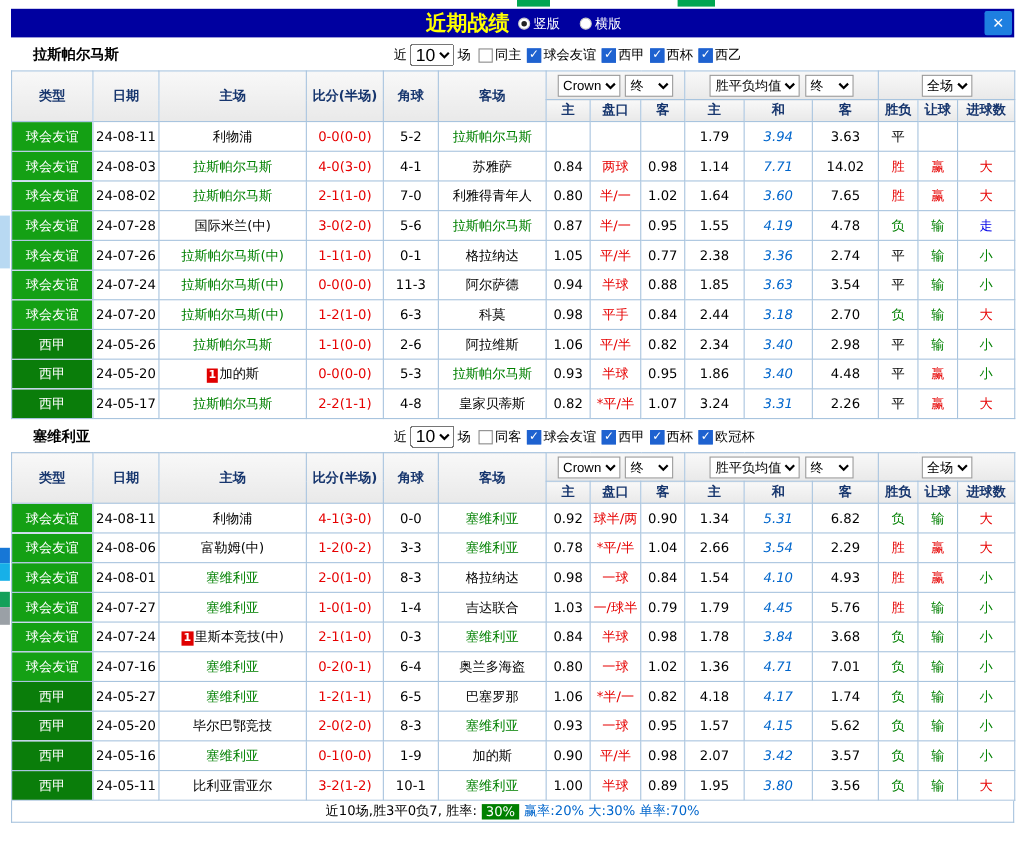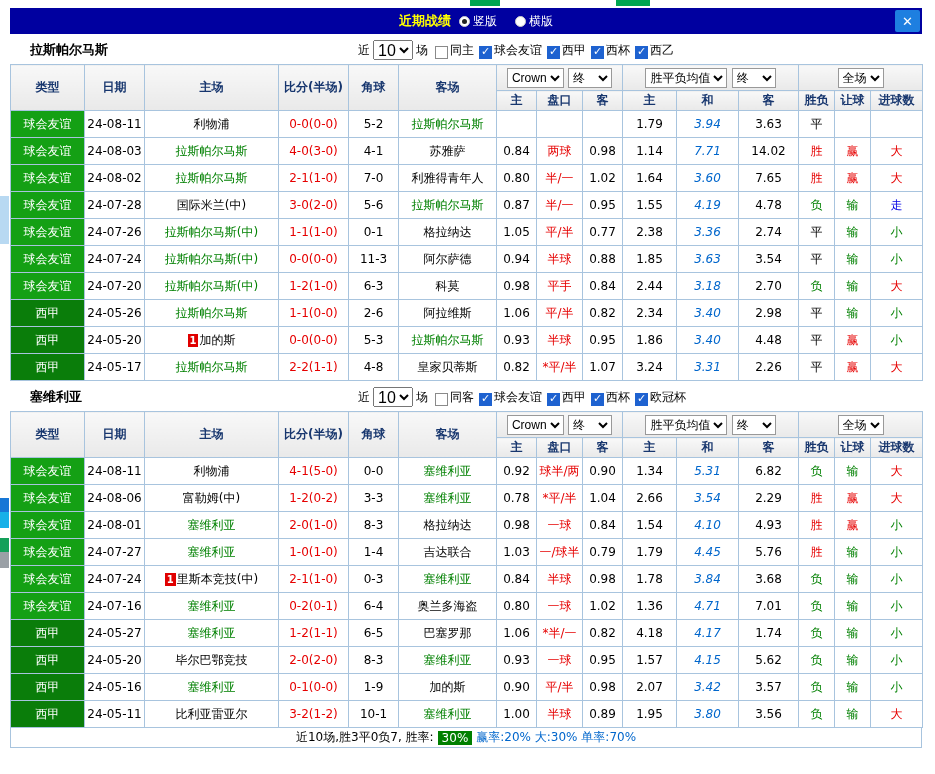--- a/index.html
+++ b/index.html
@@ -18,37 +18,37 @@
   .eb3 { top:512px; height:16px; background:#17b0e8; }
   .eb4 { top:538px; height:14px; background:#14a05a; }
   .eb5 { top:552px; height:16px; background:#9aa0a6; }
 
   .popup { position:absolute; left:10px; top:8px; width:912px; }
 
   .titlebar {
     height:26px; background:var(--navy); position:relative;
     display:flex; align-items:center; justify-content:center; gap:8px;
   }
-  .title { color:var(--yellow); font-weight:bold; font-size:13px;margin-left:20px; }
+  .title { color:var(--yellow); font-weight:bold; font-size:19px;margin-left:20px; }
   .radio-group { color:#fff; display:inline-flex; gap:18px; align-items:center; }
   .radio { display:inline-flex; align-items:center; gap:3px; cursor:pointer; }
   .rdot { width:11px; height:11px; border-radius:50%; background:#fff; display:inline-block; position:relative; border:1px solid #ccc; }
   .rdot.sel::after { content:""; position:absolute; left:2px; top:2px; right:2px; bottom:2px; border-radius:50%; background:#222; }
   .close {
     position:absolute; right:2px; top:2px; width:25px; height:22px; background:var(--closeblue);
     color:#fff; display:flex; align-items:center; justify-content:center;
     font-weight:bold; font-size:13px; border-radius:2px; cursor:pointer;
   }
 
   .section { margin-top:4px; }
   .filter-row { position:relative; height:24px; display:flex; align-items:center; }
   .team-name { font-weight:bold; font-size:13px; margin-left:20px; }
   .filters { position:absolute; left:348px; top:0; height:24px; display:flex; align-items:center; }
   .count-select { height:20px; font-size:16px; margin:0 3px; }
-  .check { display:inline-flex; align-items:flex-end; gap:2px; margin-left:7px; cursor:pointer; }
+  .check { display:inline-flex; align-items:center; gap:2px; margin-left:7px; cursor:pointer; }
   .leagues { display:inline-flex; align-items:center; }
   .leagues .check { margin-left:5px; }
   .cb { width:13px; height:13px; border:1px solid #8a8a8a; background:#fff; display:inline-block; position:relative; }
   .cb.checked { background:var(--checkblue); border-color:var(--checkblue); }
   .cb.checked::after { content:"\2713"; position:absolute; left:1px; top:-2px; color:#fff; font-size:11px; font-weight:bold; }
 
   table.grid { border-collapse:collapse; table-layout:fixed; width:912px; margin-top:2px; }
   .grid th, .grid td {
     border:1px solid var(--gridline); text-align:center; padding:0;
     overflow:hidden; white-space:nowrap; font-size:12px;
@@ -460,21 +460,21 @@
           <th>胜负</th>
           <th>让球</th>
           <th>进球数</th>
         </tr>
       </thead>
       <tbody>
   <tr>
     <td class="c-type friendly">球会友谊</td>
     <td class="c-date">24-08-11</td>
     <td class="c-home"><span class="tname">利物浦</span></td>
-    <td class="c-score">4-1(5-0)</td>
+    <td class="c-score">4-1(3-0)</td>
     <td class="c-corner">0-0</td>
     <td class="c-away"><span class="tname focal">塞维利亚</span></td>
     <td class="c-ahh">0.92</td>
     <td class="c-line">球半/两</td>
     <td class="c-aha">0.90</td>
     <td class="c-euh">1.34</td>
     <td class="c-eud">5.31</td>
     <td class="c-eua">6.82</td>
     <td class="c-res t-green">负</td>
     <td class="c-hc t-green">输</td>

